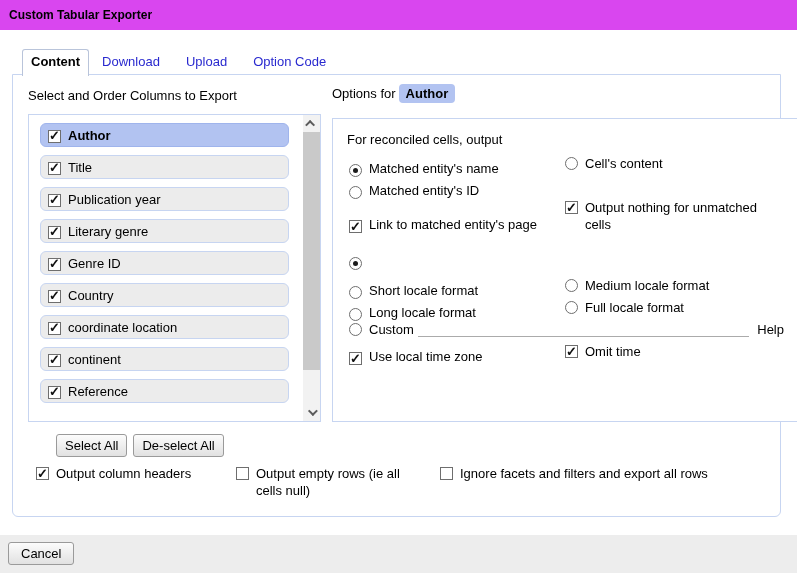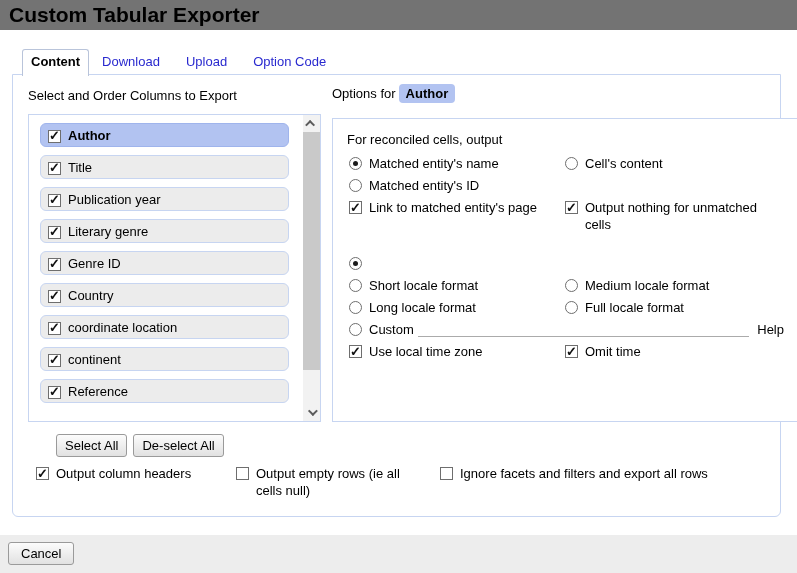--- a/index.html
+++ b/index.html
@@ -4,21 +4,21 @@
 <style>
   * { box-sizing: border-box; }
   html,body { margin:0; padding:0; }
   body {
     width:797px; height:573px; position:relative;
     font-family:"Liberation Sans", sans-serif; font-size:13px; color:#000;
     background:#fff; overflow:hidden;
   }
   .titlebar {
     position:absolute; left:0; top:0; width:797px; height:30px;
-    background:#737373; font-size:21px; font-weight:bold; line-height:30px;
+    background:#d946ef; font-size:12px; font-weight:bold; line-height:30px;
     padding-left:9px;
   }
   
   .tabbar { position:absolute; left:22px; top:49px; height:26px; display:flex; z-index:3; }
   .tab {
     padding:5px 13px 0; color:#2929cf; cursor:pointer; white-space:nowrap;
   }
   .tab.active {
     color:#000000; font-weight:bold; background:#fff;
     border:1px solid #b9c4da; border-bottom:none; border-radius:3px 3px 0 0;
@@ -62,21 +62,21 @@
   .check.on::after { content:"\2713"; position:absolute; left:0; top:-3px; font-size:13px; font-weight:bold; color:#111; }
   .opt { display:flex; align-items:flex-start; min-height:22px; line-height:17px; cursor:default; }
 
   
   .optionsbox {
     position:absolute; left:319px; top:43px; width:467px; height:304px;
     border:1px solid #c7d5f1; padding:13px 14px; background:#fff;
   }
   .sect-heading { margin-bottom:8px; }
   .grid2 { display:grid; grid-template-columns:216px 1fr; }
-  .c1 { grid-column:1; } .c2 { grid-column:2; } .span2 { grid-column:1 / -1; }
+  .c1 { grid-column:1;align-items:flex-end; } .c2 { grid-column:2; } .span2 { grid-column:1 / -1; }
   .datesect { margin-top:22px; }
   .custom-row { display:flex; align-items:flex-start; }
   .underline { flex:1; height:16px; border-bottom:1px solid #ababab; margin:0 8px 0 4px; }
   .link { color:#000000; cursor:pointer; }
 
   .btn-row { position:absolute; left:15px; top:359px; display:flex; gap:6px;padding-left:28px; }
   button {
     font-family:"Liberation Sans", sans-serif; font-size:13px; color:#000;
     background:linear-gradient(#fcfcfc,#e1e1e1); border:1px solid #9a9a9a;
     border-radius:3px; padding:3px 8px; cursor:pointer;

